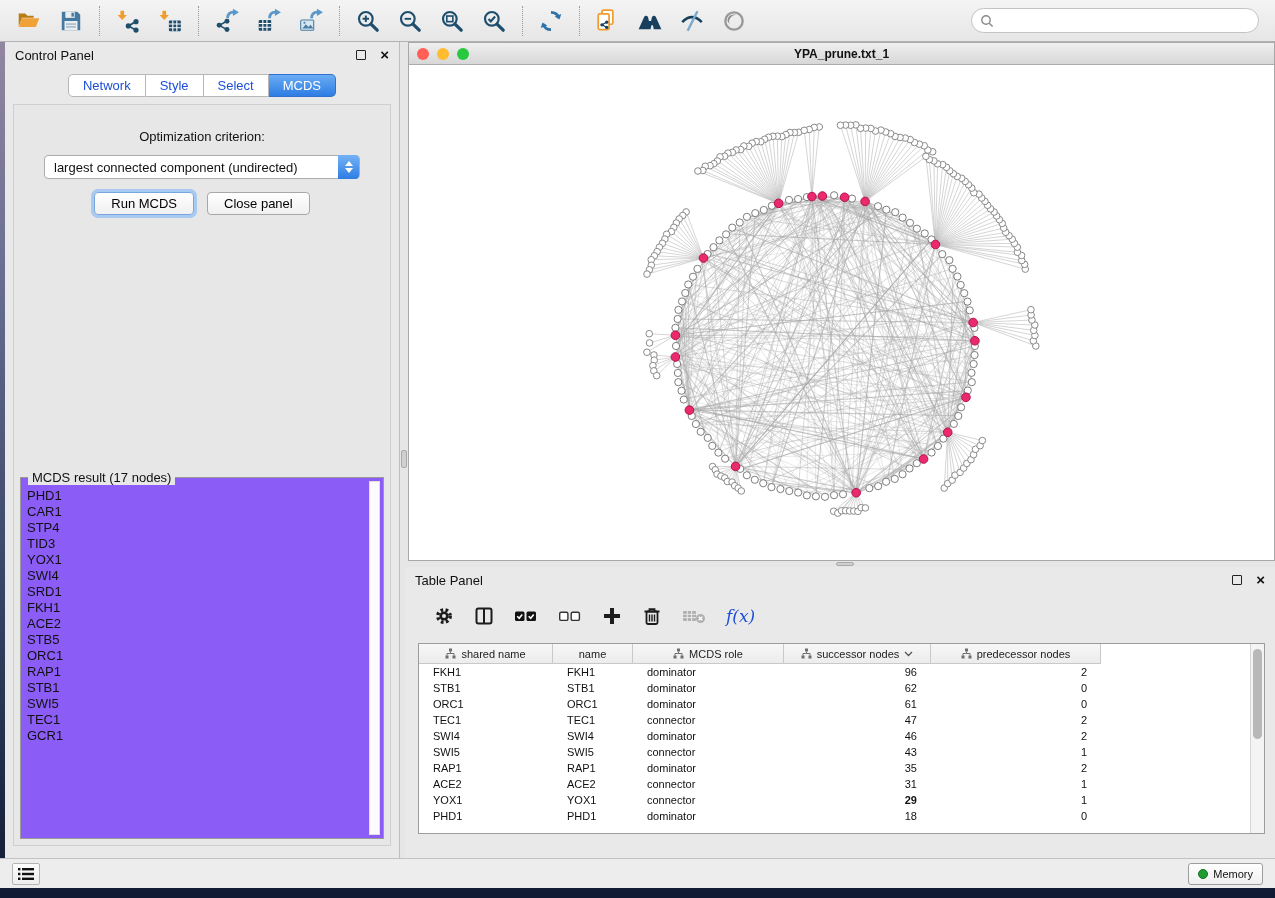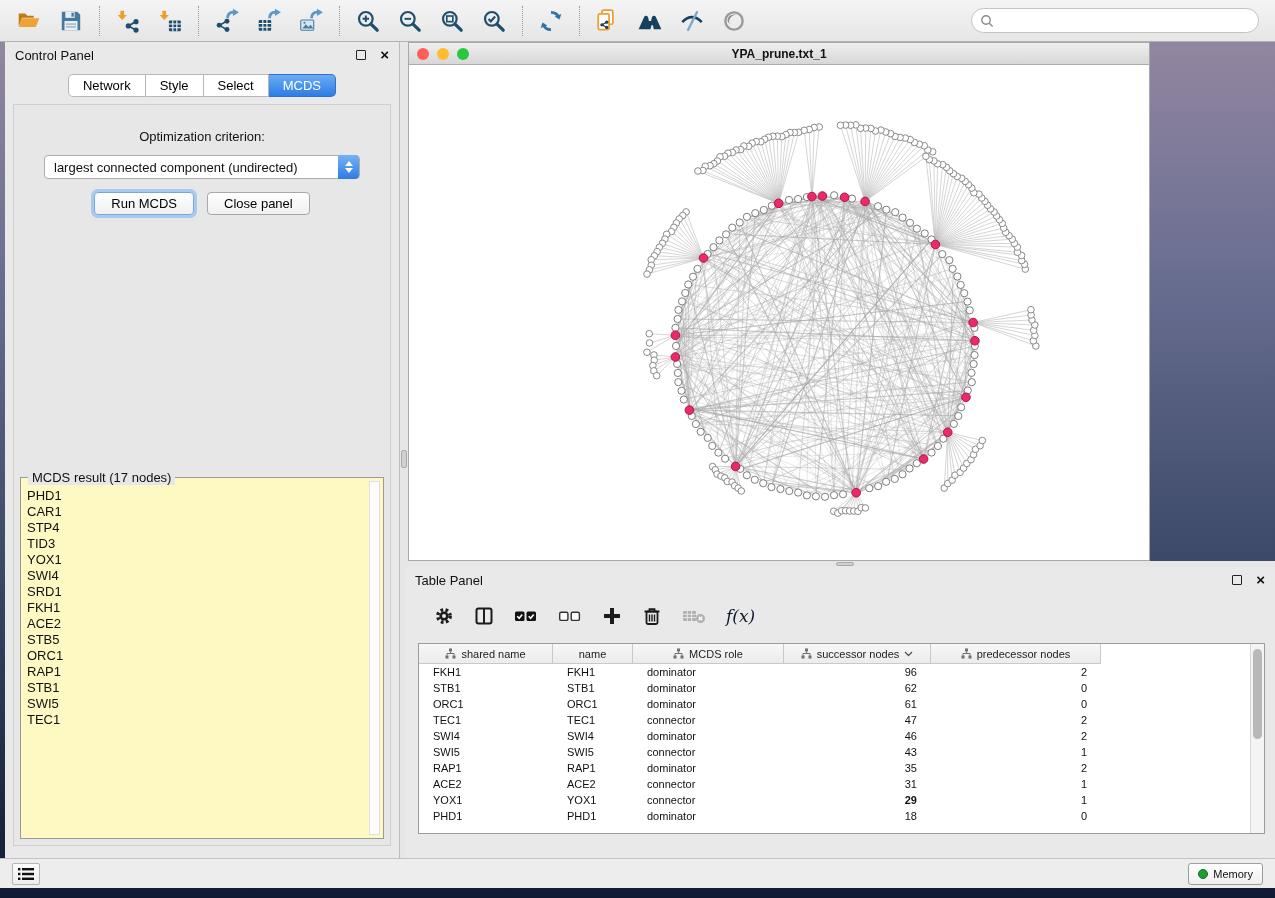--- a/index.html
+++ b/index.html
@@ -25,56 +25,56 @@
   .panel-header .spacer{flex:1;}
   .win-min{width:10px;height:10px;border:1.6px solid #222;border-radius:1px;margin-right:14px;}
   .win-close{font-weight:bold;font-size:15px;line-height:10px;color:#111;}
   
   .control-panel{position:absolute;left:5px;top:42px;width:395px;height:816px;
     background:#e9e9e9;border-right:1px solid #bdbdbd;}
   .cp-inner{position:absolute;left:8px;right:8px;top:62px;bottom:12px;
     background:#e7e7e7;border:1px solid #cfcfcf;border-radius:0;}
   .seg-row{position:absolute;left:0;right:0;top:32px;display:flex;justify-content:center;z-index:2;}
   .seg{background:#fff;border:1px solid #b7b7b7;border-left:none;padding:3px 14px;font-size:13px;
-    color:#000000;cursor:default;}
+    color:#1d4ed8;cursor:default;}
   .seg.first{border-left:1px solid #b7b7b7;border-radius:5px 0 0 5px;}
   .seg.last{border-radius:0 5px 5px 0;}
   .seg.active{background:linear-gradient(#6aacf4,#2e7de4);color:#fff;border-color:#2e6fd0;}
   .opt-label{margin-top:24px;text-align:center;font-size:13px;}
   .opt-select{margin:11px auto 0 auto;width:316px;height:24px;background:#fff;border:1px solid #adadad;
     border-radius:4px;display:flex;align-items:center;position:relative;font-size:13px;padding-left:9px;}
   .opt-stepper{position:absolute;right:0;top:-1px;width:21px;height:24px;border-radius:0 4px 4px 0;
     background:linear-gradient(#74b2f5,#2e7de4);display:flex;flex-direction:column;align-items:center;justify-content:center;gap:2px;}
   .tri-up{width:0;height:0;border-left:4px solid transparent;border-right:4px solid transparent;border-bottom:5px solid #fff;}
   .tri-down{width:0;height:0;border-left:4px solid transparent;border-right:4px solid transparent;border-top:5px solid #fff;}
   .cp-buttons{margin-top:13px;display:flex;justify-content:center;gap:13px;}
   .btn{font-size:13px;padding:3px 16px;background:linear-gradient(#ffffff,#f0f0f0);
     border:1px solid #a8a8a8;border-radius:4px;}
   .btn.focused{box-shadow:0 0 0 3px #a7c9f2;border-color:#7aa6df;}
-  .result-group{position:absolute;left:6px;right:6px;top:372px;bottom:6px;background:#fef9c3;border:1px solid #9a9a9a;}
+  .result-group{position:absolute;left:6px;right:6px;top:372px;bottom:6px;background:#8b5cf6;border:1px solid #9a9a9a;}
   .result-title{position:absolute;top:-8px;left:7px;background:#e7e7e7;padding:0 4px;font-size:13px;}
   .result-list{position:absolute;left:6px;right:18px;top:10px;bottom:4px;overflow:hidden;font-size:13px;line-height:16px;}
   .result-scroll{position:absolute;top:3px;right:3px;bottom:3px;width:11px;background:#fcfcfc;border:1px solid #e0e0e0;}
   
   .v-splitter{position:absolute;left:400px;top:42px;width:8px;height:816px;background:#e6e6e6;}
   .v-splitter .handle{position:absolute;left:1px;top:408px;width:6px;height:18px;background:#d0d0d0;border:1px solid #aaa;border-radius:2px;}
   .h-splitter{position:absolute;left:408px;top:561px;width:867px;height:6px;background:#e6e6e6;}
   .h-splitter .handle{position:absolute;left:428px;top:1px;width:18px;height:4px;background:#cfcfcf;border:1px solid #aaa;border-radius:2px;}
   
-  .network-window{position:absolute;left:408px;top:42px;width:742px;height:519px;background:#0ea5e9;border:1px solid #a8a8a8;}
+  .network-window{position:absolute;left:408px;top:42px;width:867px;height:519px;background:#0ea5e9;border:1px solid #a8a8a8;}
   .net-titlebar{height:22px;background:linear-gradient(#efefef,#d7d7d7);border-bottom:1px solid #ababab;
     display:flex;align-items:center;padding:0 8px;position:relative;}
   .tl{width:12px;height:12px;border-radius:50%;margin-right:8px;}
   .net-title{position:absolute;left:0;right:0;text-align:center;font-size:12px;font-weight:bold;}
   .net-canvas{position:absolute;left:0;top:22px;right:0;bottom:0;background:#fff;overflow:hidden;}
   
   .table-panel{position:absolute;left:405px;top:567px;width:870px;height:291px;background:#e9e9e9;}
   .tp-toolbar{position:absolute;left:13px;top:30px;right:10px;height:38px;display:flex;align-items:center;gap:20px;padding-left:16px;}
   .tp-toolbar svg{display:block;}
-  .fx-label{font-family:"DejaVu Serif", serif;font-style:italic;font-size:17px;color:#0f172a;}
+  .fx-label{font-family:"DejaVu Serif", serif;font-style:italic;font-size:17px;color:#1d4ed8;}
   .tp-table{position:absolute;left:13px;right:10px;top:76px;bottom:24px;background:#fff;border:1px solid #9c9c9c;overflow:hidden;}
   .thead{position:absolute;left:0;top:0;right:14px;height:20px;display:flex;background:#fff;}
   .th{height:20px;background:linear-gradient(#f7f7f7,#ececec);border-right:1px solid #c9c9c9;border-bottom:1px solid #c9c9c9;
     display:flex;align-items:center;justify-content:center;gap:5px;font-size:11px;color:#222;}
   .tbody{position:absolute;left:0;top:20px;right:14px;bottom:0;overflow:hidden;}
   .tr{display:flex;height:16px;align-items:center;}
   .td{font-size:11px;padding-left:14px;white-space:nowrap;overflow:hidden;}
   .td.num{text-align:right;padding-right:14px;padding-left:0;}
   .tbl-scroll{position:absolute;right:0;top:0;bottom:0;width:14px;background:#f4f4f4;border-left:1px solid #d6d6d6;}
   .tbl-thumb{position:absolute;left:2px;top:5px;width:9px;height:90px;background:#b8b8b8;border-radius:5px;}
@@ -293,20 +293,21 @@
           <div>SWI4</div>
           <div>SRD1</div>
           <div>FKH1</div>
           <div>ACE2</div>
           <div>STB5</div>
           <div>ORC1</div>
           <div>RAP1</div>
           <div>STB1</div>
           <div>SWI5</div>
           <div>TEC1</div>
+          <div>GCR1</div>
         </div>
       <div class="result-scroll"></div>
     </div>
   </div>
 </div>
 
 <div class="v-splitter">
     <div class="handle"></div>
   </div>
 

